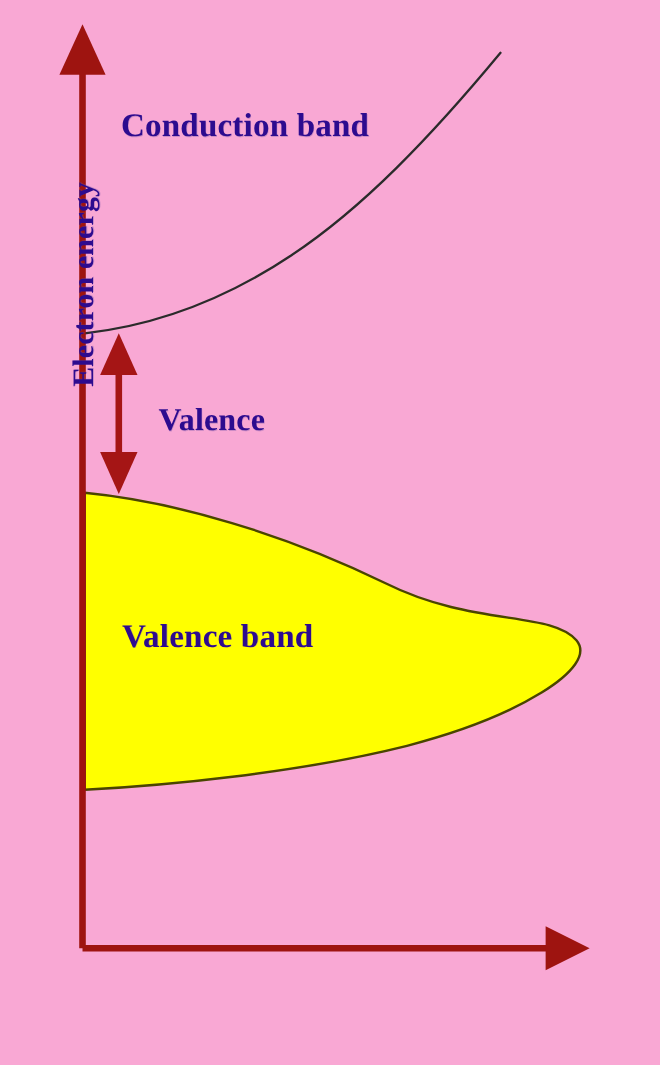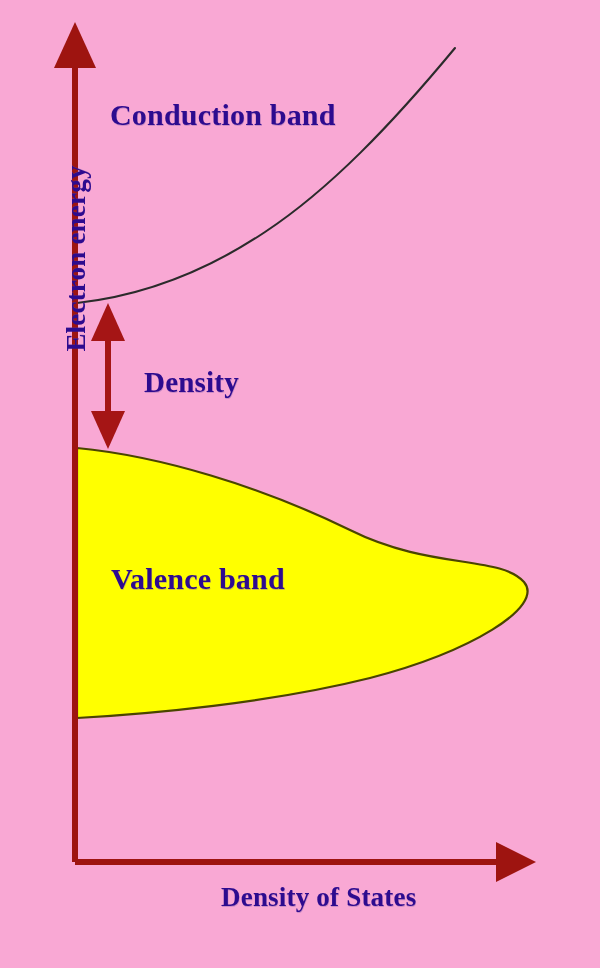--- a/index.html
+++ b/index.html
@@ -89,21 +89,20 @@
 
     <polygon points="536,862 496,882 496,842" fill="#9e1410"></polygon>
 
     <line x1="108" y1="312" x2="108" y2="440" stroke="#a51515" stroke-width="6"></line>
     <polygon points="108,303 125,341 91,341" fill="#a51515"></polygon>
     <polygon points="108,449 125,411 91,411" fill="#a51515"></polygon>
   </svg>
 
   <div class="label" id="label-conduction-band">Conduction band</div>
 
-  <div class="label" id="label-bandgap">Density</div>
+  <div class="label" id="label-bandgap">Valence</div>
 
   <div class="label" id="label-valence-band">Valence band</div>
 
-  <div class="label" id="label-density-of-states">Density of States</div>
 
   <div class="label" id="label-electron-energy">Electron energy</div>
 
 </div>
 
 </body></html>

